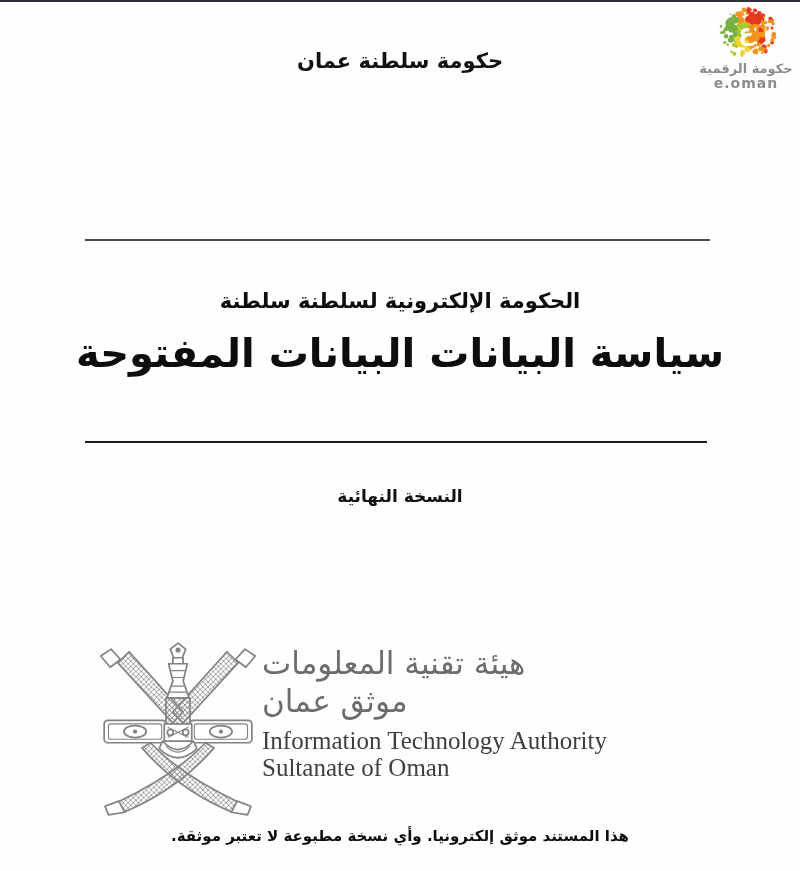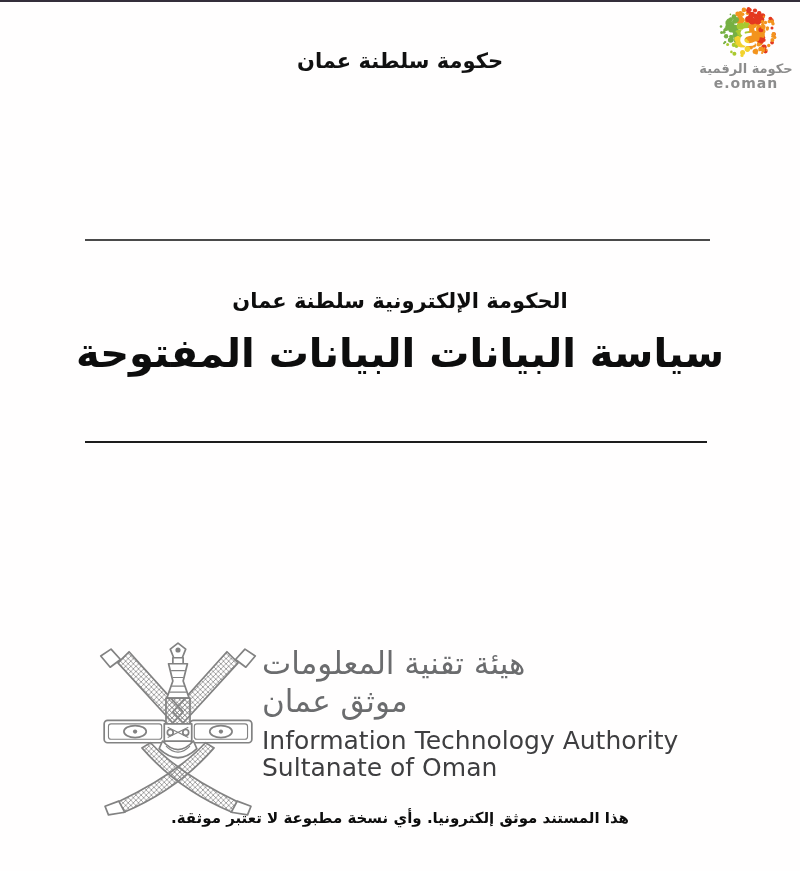--- a/index.html
+++ b/index.html
@@ -35,23 +35,23 @@
   }
   .version{
     position:absolute;top:486px;left:0;width:800px;text-align:center;
     font-size:17px;font-weight:bold;color:#111;
   }
   
   .ita{position:absolute;top:636px;left:92px;width:600px;height:190px;}
   .emblem{position:absolute;top:2px;left:0;}
   .ita-text{position:absolute;top:8px;left:170px;width:420px;}
   .ita-ar{font-size:31px;color:#6b6c6e;line-height:38px;text-align:left;}
-  .ita-en{font-size:25px;color:#3e3e40;line-height:27px;margin-top:7px;}
+  .ita-en{font-size:25px;color:#3e3e40;line-height:27px;margin-top:7px;font-family:Liberation Serif, serif;}
   .footer-note{
-    position:absolute;top:809px;left:0;width:800px;text-align:center;
+    position:absolute;top:827px;left:0;width:800px;text-align:center;
     font-size:15px;font-weight:bold;color:#0d0d0d;
   }
 </style>
 </head>
 <body>
 
 <div class="page">
 
   <div class="top-edge"></div>
 
@@ -252,26 +252,27 @@
           <circle cx="23.6" cy="28.6" r="1.5" fill="#76b043"></circle>
         </svg>
       <div class="eoman-letter" dir="rtl">ع</div>
     </div>
     <div class="eoman-ar" dir="rtl">حكومة الرقمية</div>
     <div class="eoman-en">e.oman</div>
   </div>
 
   <div class="rule rule1"></div>
 
-  <div class="subtitle" dir="rtl">الحكومة الإلكترونية سلطنة عمان</div>
+  <div class="subtitle" dir="rtl">الحكومة الإلكترونية لسلطنة سلطنة</div>
 
   <div class="main-title" dir="rtl">سياسة البيانات البيانات المفتوحة</div>
 
   <div class="rule rule2"></div>
 
+  <div class="version" dir="rtl">النسخة النهائية</div>
 
   <div class="ita">
     <svg class="emblem" viewBox="0 0 200 212" width="172" height="182">
       <defs>
         <pattern id="lat" width="6" height="6" patternUnits="userSpaceOnUse">
           <path d="M0 6 L6 0 M0 0 L6 6" stroke="#8d8d8d" stroke-width="0.9" fill="none"></path>
         </pattern>
       </defs>
       <g stroke="#828282" stroke-width="2" fill="#ffffff" stroke-linejoin="round">
 

